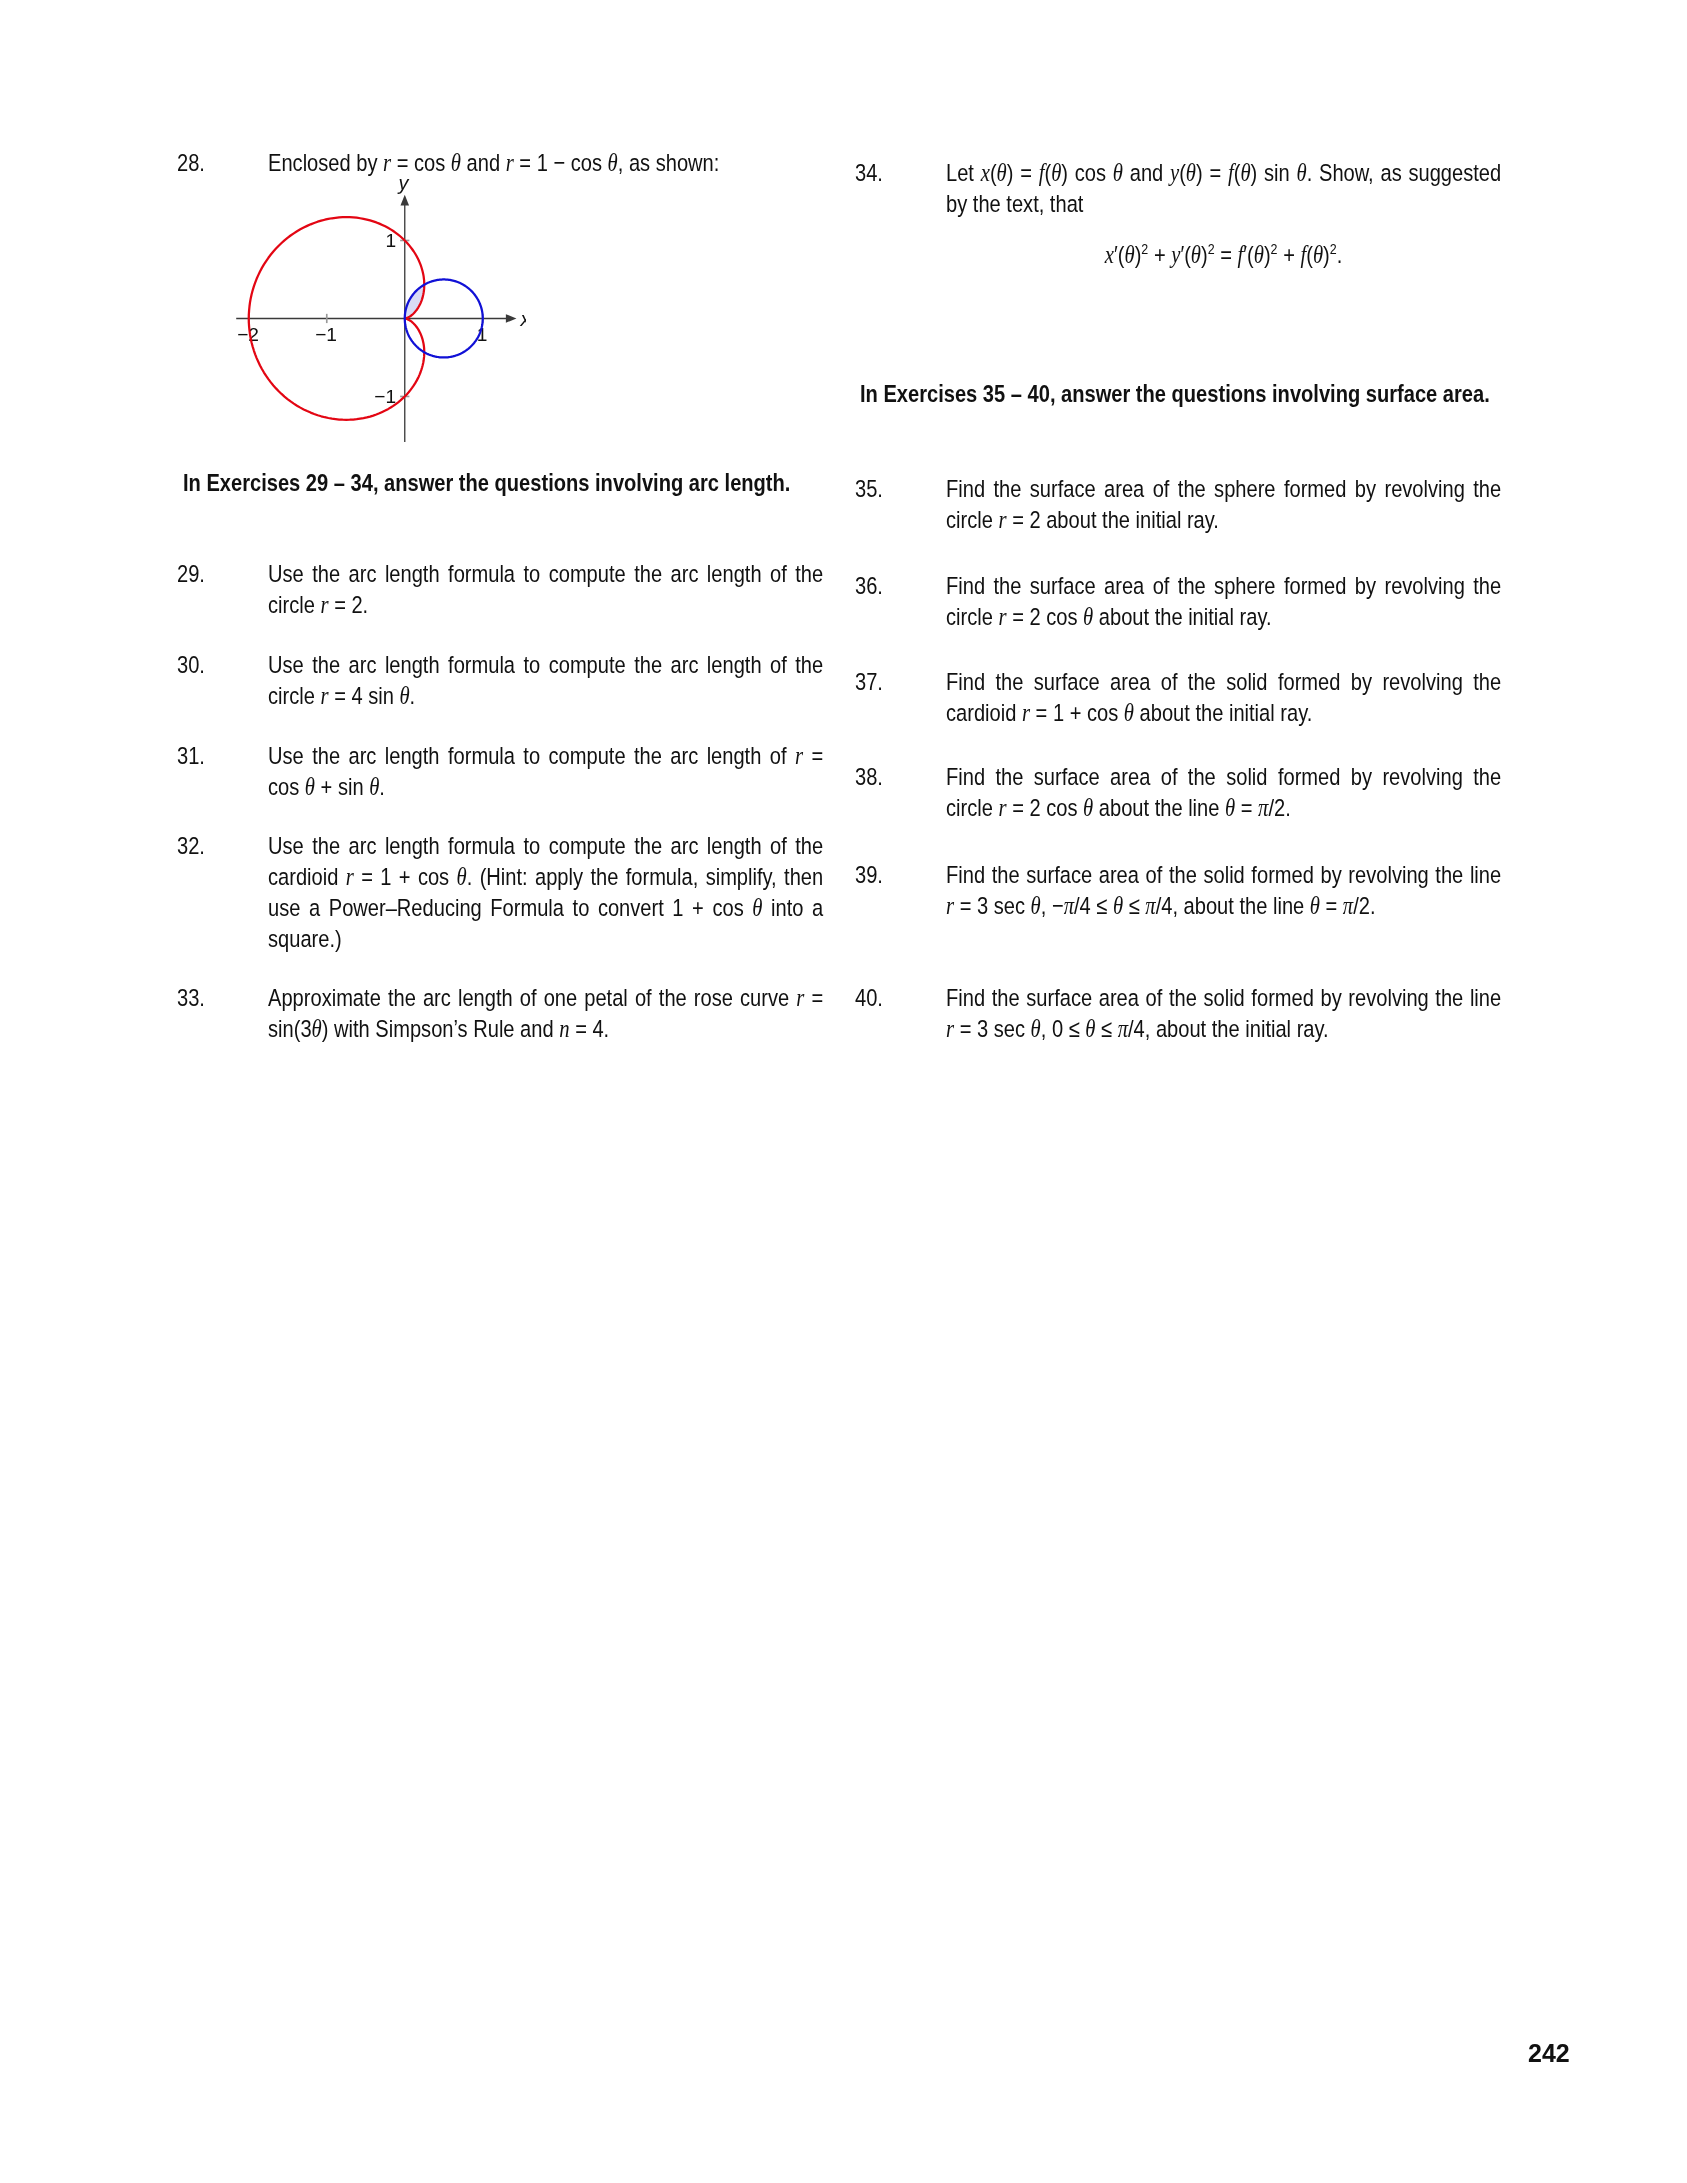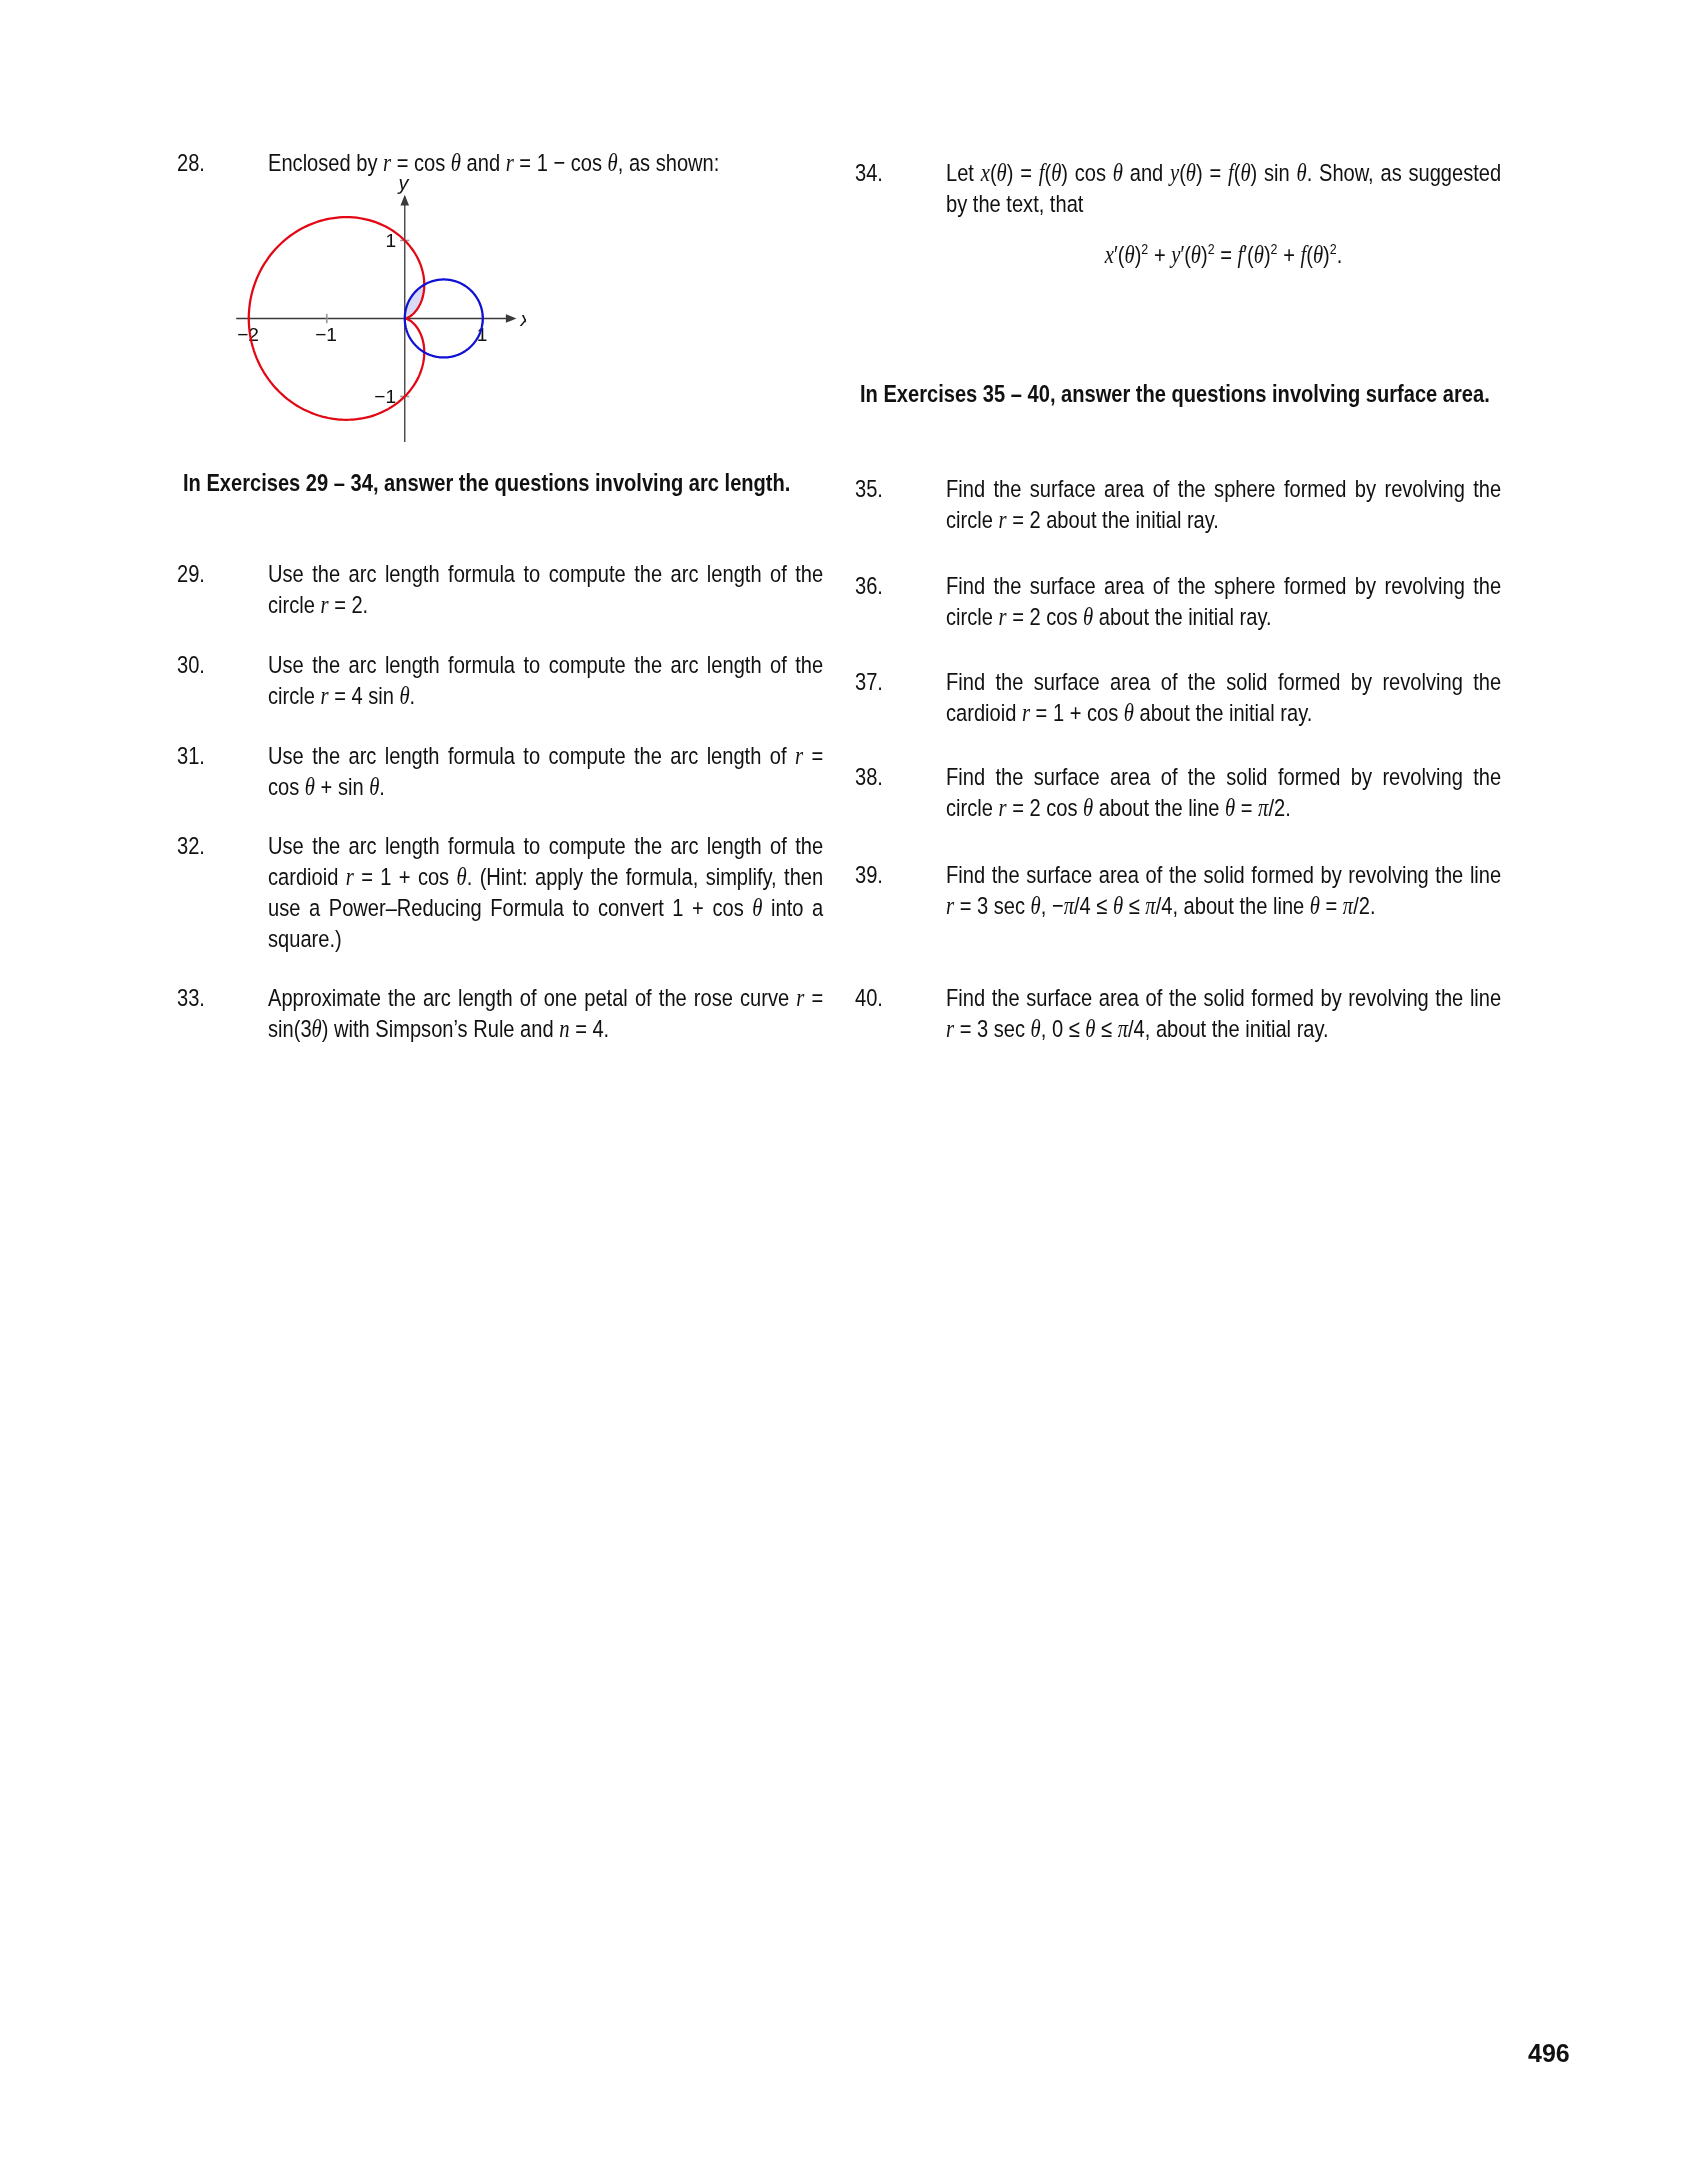--- a/index.html
+++ b/index.html
@@ -145,16 +145,16 @@
   <div class="ex" style="left:855px;top:859px;">
     <span class="num">39.</span>
     <div class="body">Find the surface area of the solid formed by revolving the line <var>r</var> = 3 sec <var>θ</var>, −<var>π</var>/4 ≤ <var>θ</var> ≤ <var>π</var>/4, about the line <var>θ</var> = <var>π</var>/2.</div>
   </div>
 
   <div class="ex" style="left:855px;top:982px;">
     <span class="num">40.</span>
     <div class="body">Find the surface area of the solid formed by revolving the line <var>r</var> = 3 sec <var>θ</var>, 0 ≤ <var>θ</var> ≤ <var>π</var>/4, about the initial ray.</div>
   </div>
 
-  <div class="pageno">496</div>
+  <div class="pageno">242</div>
 
 </div>
 
 
 </body></html>

